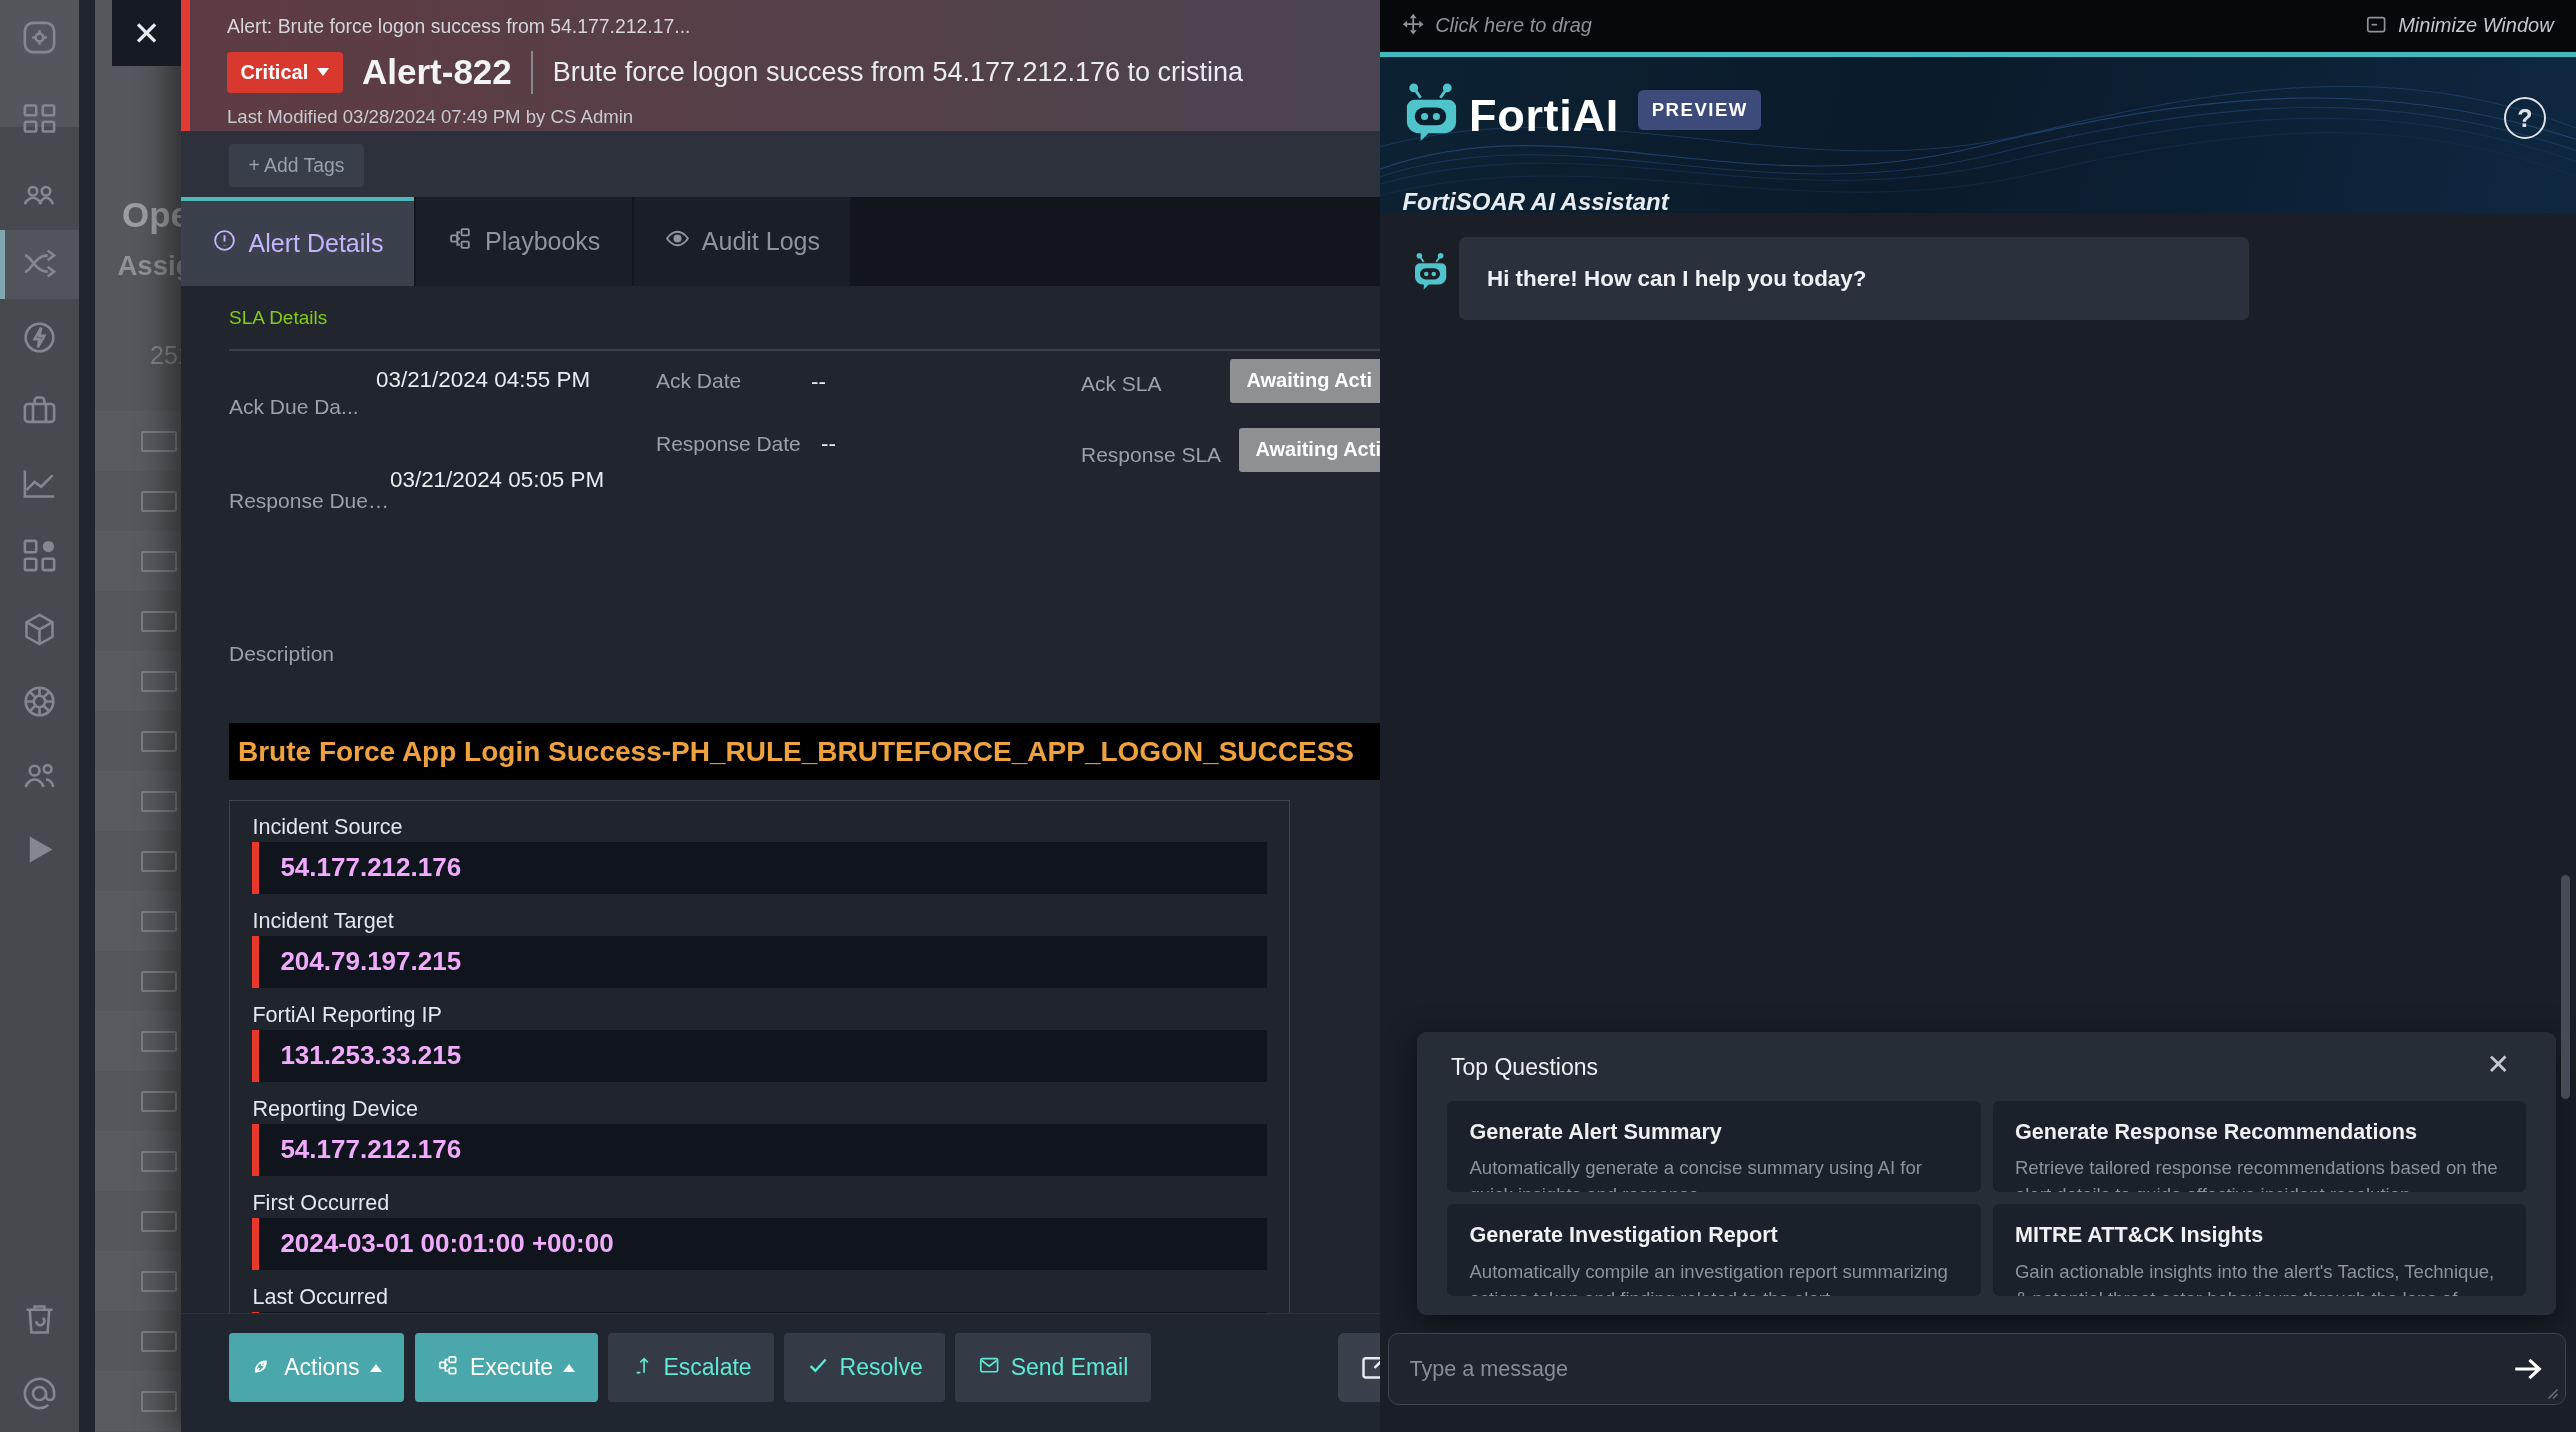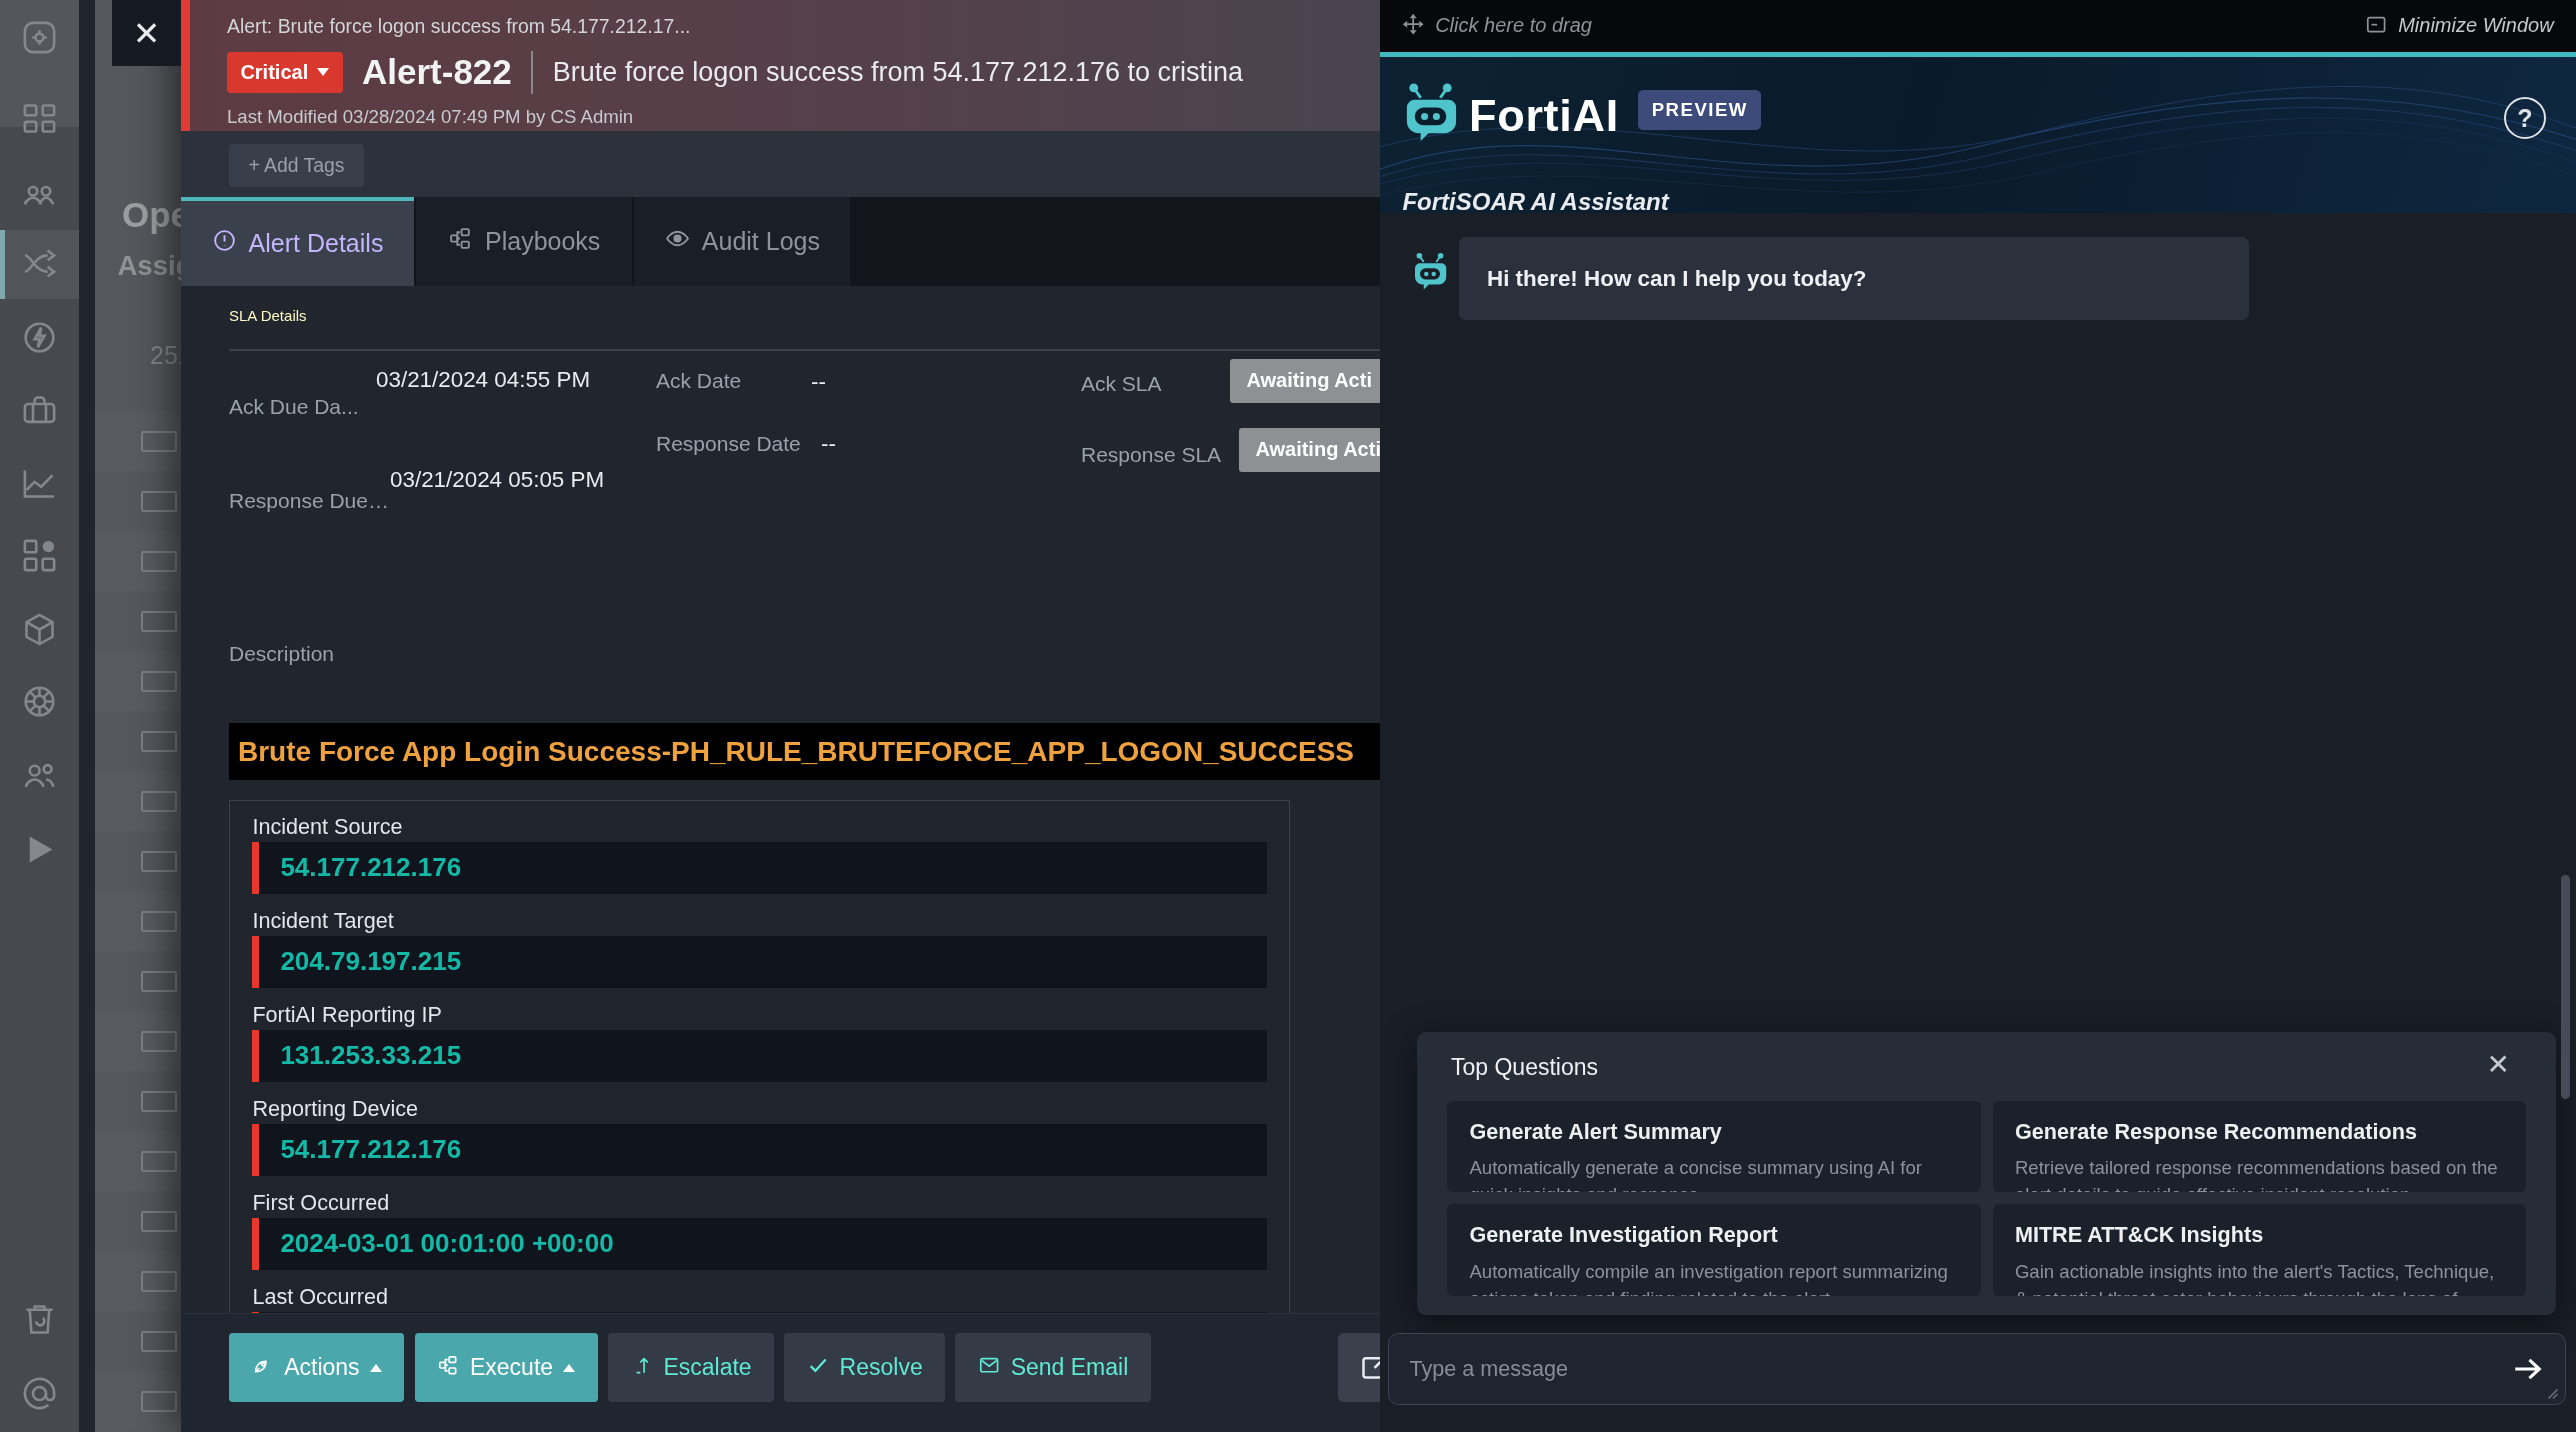--- a/index.html
+++ b/index.html
@@ -45,31 +45,31 @@
 
   .tabstrip{position:absolute;left:0;top:197px;right:0;height:89px;background:#12151c;display:flex;}
   .tab{height:89px;display:flex;align-items:center;justify-content:center;gap:12px;font-size:25px;color:#8d949e;background:#1a1e26;margin-right:2.2px;cursor:pointer;}
   .tab svg{width:25px;height:25px;}
   .tab.t1{width:233px;}
   .tab.t2{width:216px;}
   .tab.t3{width:216px;}
   .tab.active{background:#3a414d;color:#c4b5fd;border-top:4.5px solid #4cb8bd;}
 
   .body{position:absolute;left:0;top:286px;right:0;height:1027px;background:#20252e;overflow:hidden;}
-  .sec-title{position:absolute;left:48px;top:21px;font-size:15px;color:#fef9c3;}
+  .sec-title{position:absolute;left:48px;top:21px;font-size:19px;color:#84cc16;}
   .sec-hr{position:absolute;left:48px;right:0;top:63px;height:1.5px;background:#3b414c;}
   .f-label{position:absolute;font-size:21px;color:#99a1ab;white-space:nowrap;overflow:hidden;text-overflow:ellipsis;}
   .f-value{position:absolute;font-size:22.4px;color:#e9ecf0;line-height:36px;}
   .sla-badge{position:absolute;background:#8e9094;color:#fff;font-size:20px;font-weight:bold;padding:10.4px 16.4px;border-radius:3px;white-space:nowrap;}
 
   .desc-label{position:absolute;left:48px;top:356px;font-size:21px;color:#99a1ab;}
   .desc-banner{position:absolute;left:48px;right:0;top:437px;height:57px;background:#000;color:#efa13e;font-size:28px;font-weight:bold;line-height:57px;padding-left:9px;white-space:nowrap;overflow:hidden;}
   .fieldsbox{position:absolute;left:48px;top:514px;width:1061px;height:611px;border:1.5px solid #3d434e;padding:0 22.4px;background:#20242d;}
   .fieldsbox .flabel{margin-top:7.5px;height:33px;line-height:36px;font-size:21.6px;color:#e3e7ec;}
-  .fieldsbox .fval{height:52px;margin-bottom:9px;background:#10141c;border-left:7.5px solid #e8382e;display:flex;align-items:center;padding-left:21px;font-size:26px;font-weight:bold;color:#14b8a6;}
+  .fieldsbox .fval{height:52px;margin-bottom:9px;background:#10141c;border-left:7.5px solid #e8382e;display:flex;align-items:center;padding-left:21px;font-size:26px;font-weight:bold;color:#f0abfc;}
 
   .footer{position:absolute;left:0;top:1313px;right:0;height:119px;background:#20262f;border-top:1.5px solid #2c323c;}
   .footer .btns{position:absolute;left:48px;top:19.4px;display:flex;gap:10.4px;}
   .btn{height:69px;display:flex;align-items:center;justify-content:center;gap:10.4px;border-radius:3.7px;font-size:23px;padding:0 22.4px;cursor:pointer;white-space:nowrap;}
   .btn svg{width:22.4px;height:22.4px;}
   .btn.teal{background:#4aa7ab;color:#fff;}
   .btn.dark{background:#343b47;color:#5eead4;}
   .btn .caret-up{width:0;height:0;border-left:6.7px solid transparent;border-right:6.7px solid transparent;border-bottom:8.2px solid #fff;}
   .edit-btn{position:absolute;left:1157px;top:19.4px;width:72px;height:69px;background:#3a414d;border-radius:6px;display:flex;align-items:center;justify-content:center;color:#e8ebef;cursor:pointer;}
   .edit-btn svg{width:33px;height:33px;}

